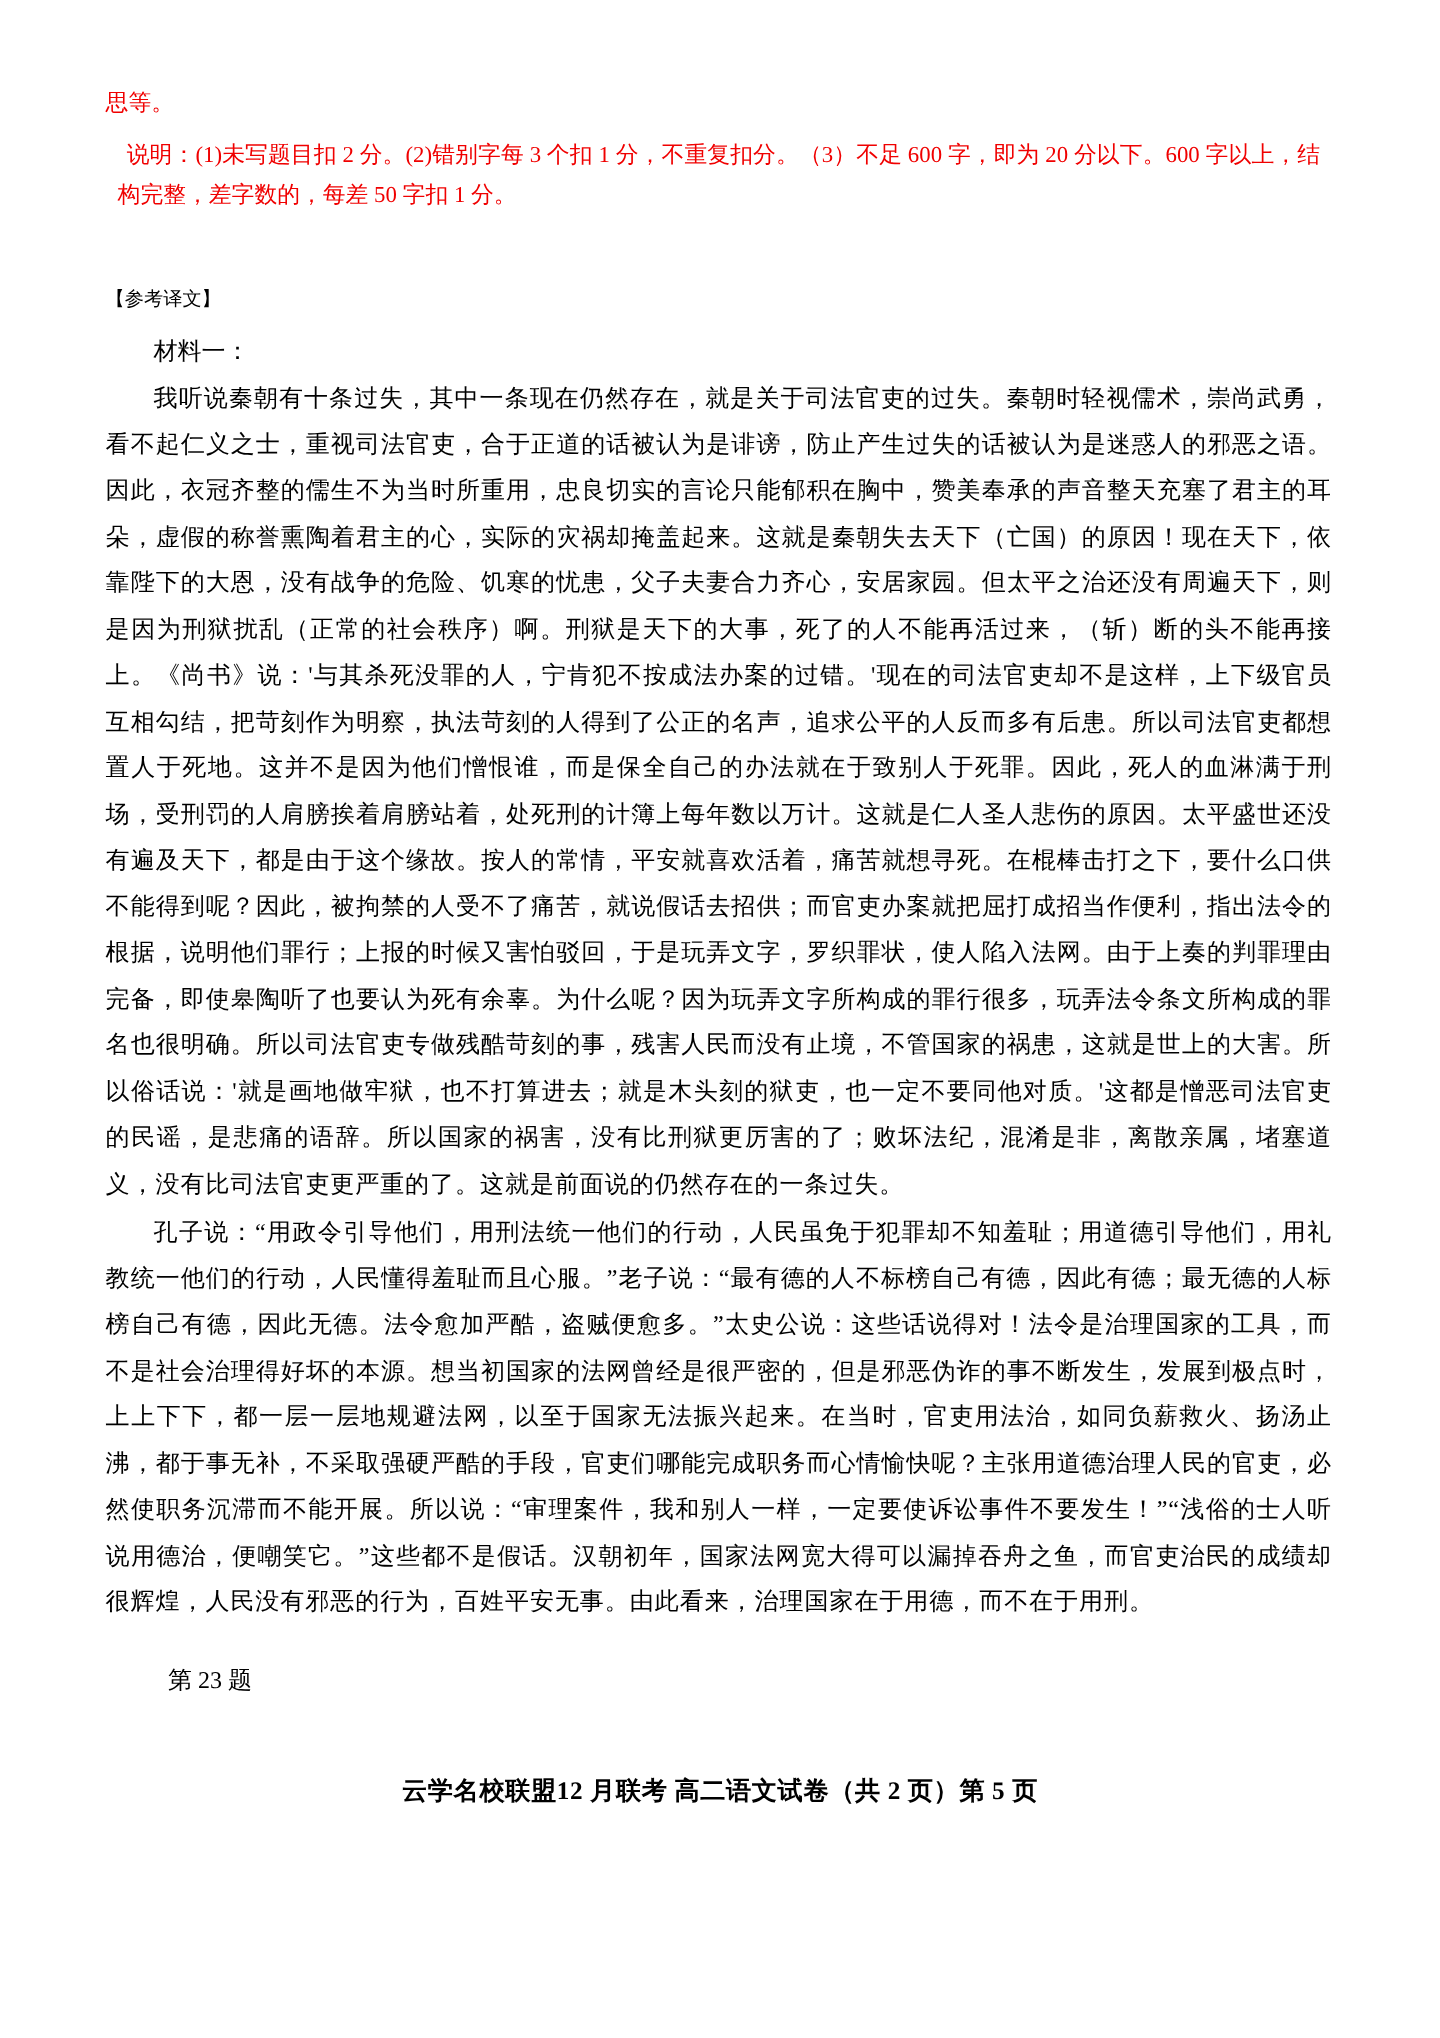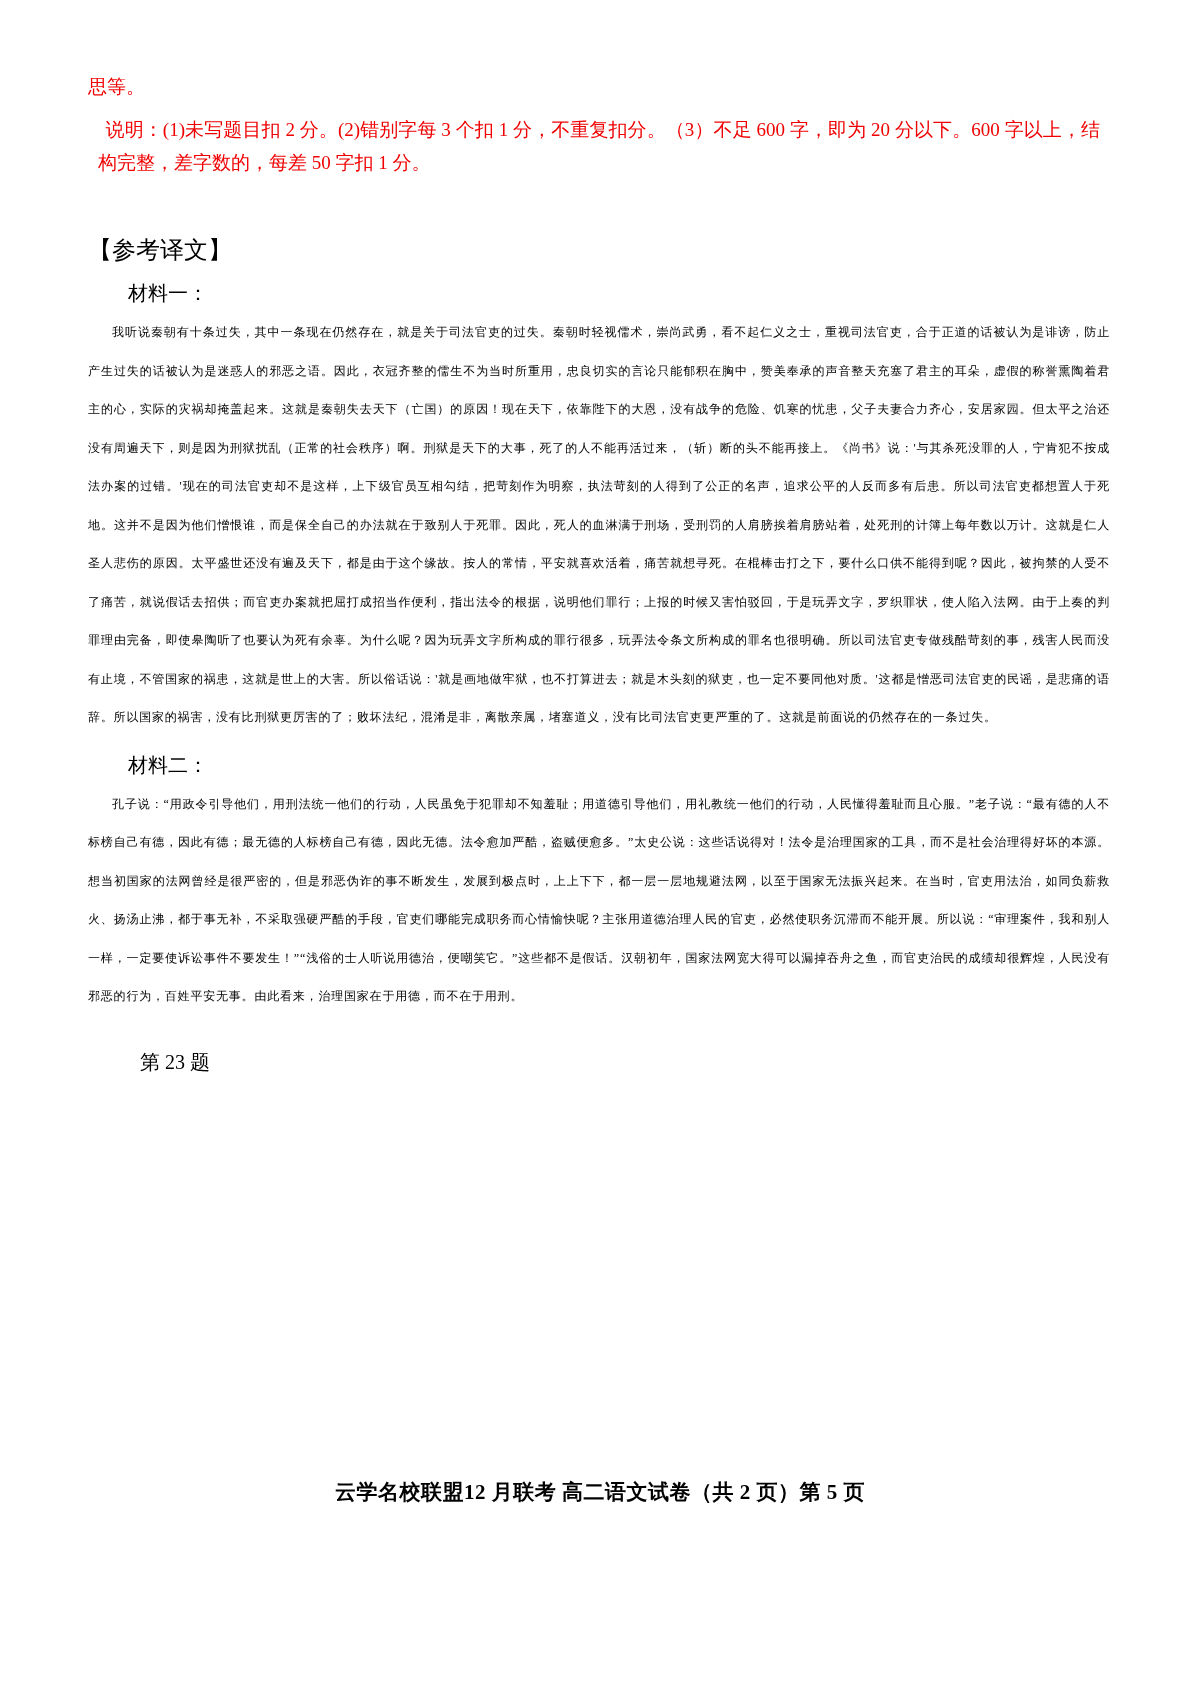--- a/index.html
+++ b/index.html
@@ -28,32 +28,32 @@
   .red-line {
     margin: 0;
   }
   .red-note {
     margin: 10px;
     text-align: justify;
     text-indent: 0.4em;
   }
   .section-title {
     margin: 56px 0 0 0;
-    font-size: 24px;
+    font-size: 16px;
     line-height: 30px;
   }
   .material-label {
     font-weight: normal;
     font-size: 20px;
     text-indent: 2em;
     margin: 10px 0 0 0;
     line-height: 36px;
   }
   .body-para {
-    font-size: 12px;
+    font-size: 20px;
     line-height: 38.5px;
     text-align: justify;
     text-indent: 2em;
     letter-spacing: 0.8px;
     margin: 2px 0 0 0;
   }
   .question-label {
     font-size: 20px;
     text-indent: 2.6em;
     margin: 28px 0 0 0;
@@ -79,21 +79,20 @@
     <p class="red-line">思等。</p>
     <p class="red-note">说明：(1)未写题目扣 2 分。(2)错别字每 3 个扣 1 分，不重复扣分。（3）不足 600 字，即为 20 分以下。600 字以上，结构完整，差字数的，每差 50 字扣 1 分。</p>
   </div>
 
   <p class="section-title">【参考译文】</p>
 
   <p class="material-label">材料一：</p>
 
   <p class="body-para">我听说秦朝有十条过失，其中一条现在仍然存在，就是关于司法官吏的过失。秦朝时轻视儒术，崇尚武勇，看不起仁义之士，重视司法官吏，合于正道的话被认为是诽谤，防止产生过失的话被认为是迷惑人的邪恶之语。因此，衣冠齐整的儒生不为当时所重用，忠良切实的言论只能郁积在胸中，赞美奉承的声音整天充塞了君主的耳朵，虚假的称誉熏陶着君主的心，实际的灾祸却掩盖起来。这就是秦朝失去天下（亡国）的原因！现在天下，依靠陛下的大恩，没有战争的危险、饥寒的忧患，父子夫妻合力齐心，安居家园。但太平之治还没有周遍天下，则是因为刑狱扰乱（正常的社会秩序）啊。刑狱是天下的大事，死了的人不能再活过来，（斩）断的头不能再接上。《尚书》说：'与其杀死没罪的人，宁肯犯不按成法办案的过错。'现在的司法官吏却不是这样，上下级官员互相勾结，把苛刻作为明察，执法苛刻的人得到了公正的名声，追求公平的人反而多有后患。所以司法官吏都想置人于死地。这并不是因为他们憎恨谁，而是保全自己的办法就在于致别人于死罪。因此，死人的血淋满于刑场，受刑罚的人肩膀挨着肩膀站着，处死刑的计簿上每年数以万计。这就是仁人圣人悲伤的原因。太平盛世还没有遍及天下，都是由于这个缘故。按人的常情，平安就喜欢活着，痛苦就想寻死。在棍棒击打之下，要什么口供不能得到呢？因此，被拘禁的人受不了痛苦，就说假话去招供；而官吏办案就把屈打成招当作便利，指出法令的根据，说明他们罪行；上报的时候又害怕驳回，于是玩弄文字，罗织罪状，使人陷入法网。由于上奏的判罪理由完备，即使皋陶听了也要认为死有余辜。为什么呢？因为玩弄文字所构成的罪行很多，玩弄法令条文所构成的罪名也很明确。所以司法官吏专做残酷苛刻的事，残害人民而没有止境，不管国家的祸患，这就是世上的大害。所以俗话说：'就是画地做牢狱，也不打算进去；就是木头刻的狱吏，也一定不要同他对质。'这都是憎恶司法官吏的民谣，是悲痛的语辞。所以国家的祸害，没有比刑狱更厉害的了；败坏法纪，混淆是非，离散亲属，堵塞道义，没有比司法官吏更严重的了。这就是前面说的仍然存在的一条过失。</p>
 
-  <p class="material-label">材料二：</p>
 
   <p class="body-para">孔子说：“用政令引导他们，用刑法统一他们的行动，人民虽免于犯罪却不知羞耻；用道德引导他们，用礼教统一他们的行动，人民懂得羞耻而且心服。”老子说：“最有德的人不标榜自己有德，因此有德；最无德的人标榜自己有德，因此无德。法令愈加严酷，盗贼便愈多。”太史公说：这些话说得对！法令是治理国家的工具，而不是社会治理得好坏的本源。想当初国家的法网曾经是很严密的，但是邪恶伪诈的事不断发生，发展到极点时，上上下下，都一层一层地规避法网，以至于国家无法振兴起来。在当时，官吏用法治，如同负薪救火、扬汤止沸，都于事无补，不采取强硬严酷的手段，官吏们哪能完成职务而心情愉快呢？主张用道德治理人民的官吏，必然使职务沉滞而不能开展。所以说：“审理案件，我和别人一样，一定要使诉讼事件不要发生！”“浅俗的士人听说用德治，便嘲笑它。”这些都不是假话。汉朝初年，国家法网宽大得可以漏掉吞舟之鱼，而官吏治民的成绩却很辉煌，人民没有邪恶的行为，百姓平安无事。由此看来，治理国家在于用德，而不在于用刑。</p>
 
   <p class="question-label">第 23 题</p>
 
   <div class="footer">云学名校联盟12 月联考  高二语文试卷（共 2 页）第 5 页</div>
 
 </div>
 
 </body></html>

